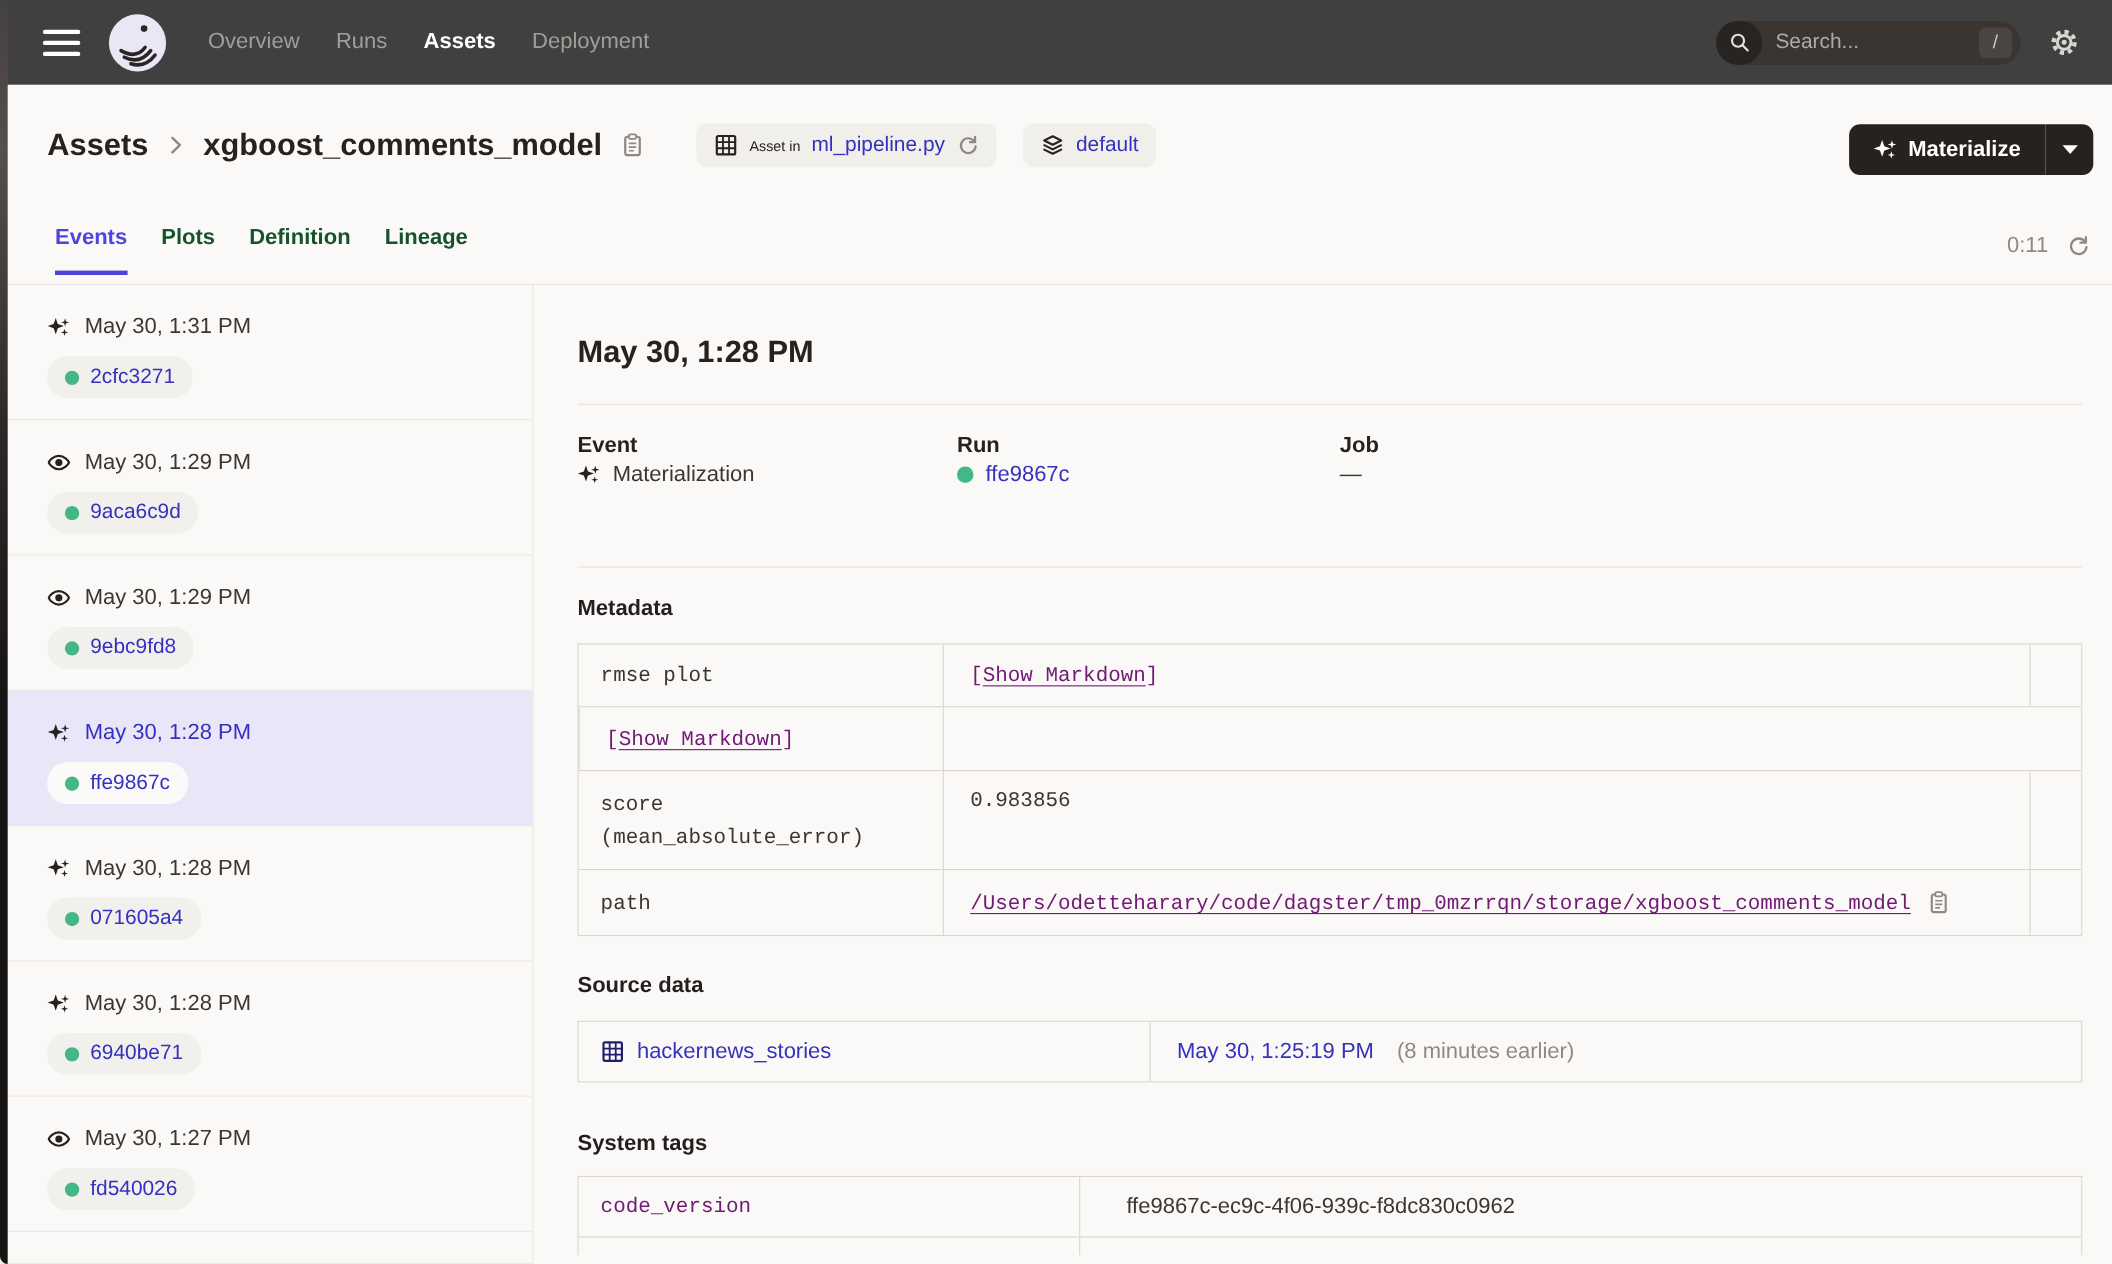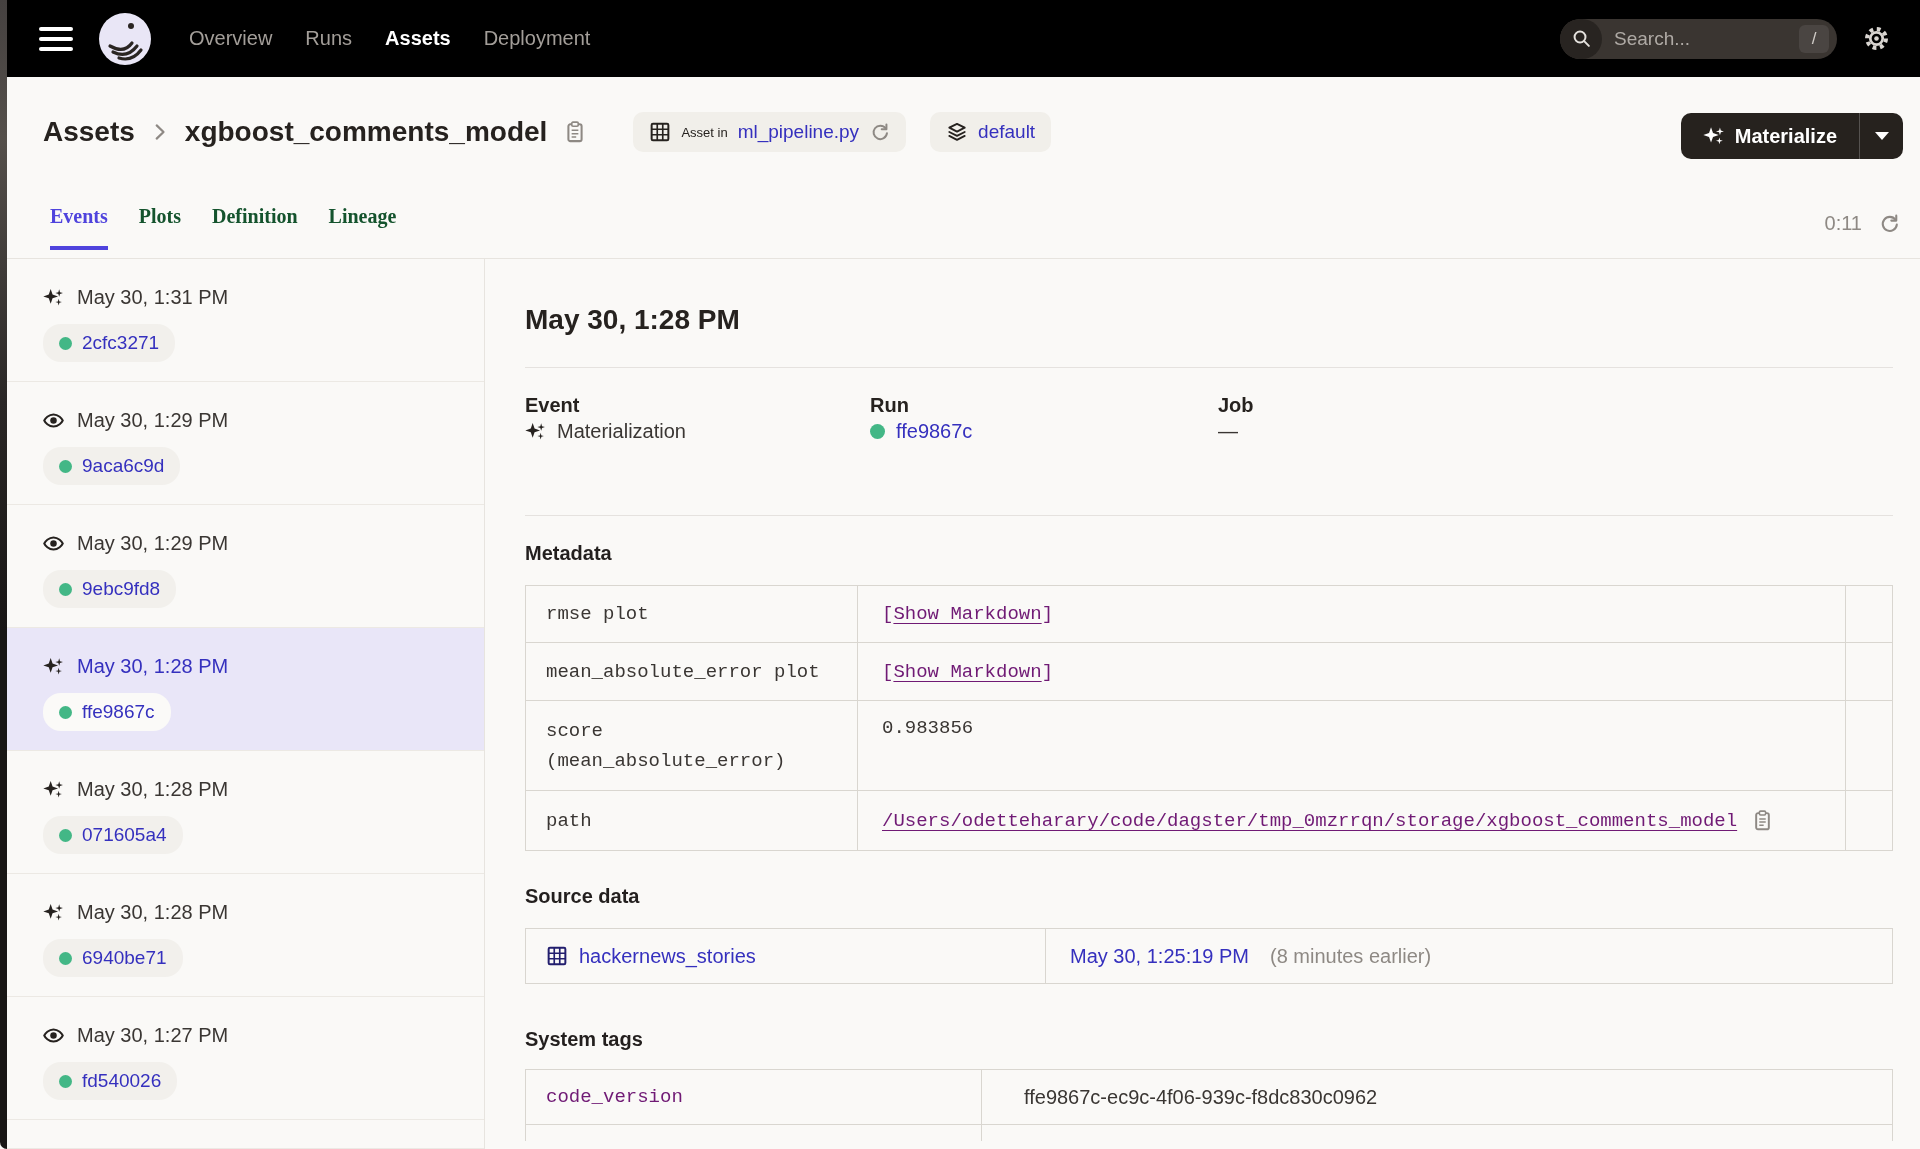--- a/index.html
+++ b/index.html
@@ -13,21 +13,21 @@
   
   .left-strip {
     position:absolute; left:0; top:0; width:7px; height:1149px; z-index:60;
     background:linear-gradient(#454140 0%, #55504B 12%, #2A2726 35%, #181615 55%, #181615 100%);
     border-bottom-left-radius:10px;
   }
 
   
   .topnav {
     position:absolute; left:0; top:0; width:1920px; height:77px;
-    background:#000000; display:flex; align-items:center; z-index:50;
+    background:#404040; display:flex; align-items:center; z-index:50;
   }
   .hamburger { margin-left:39px; width:34px; display:flex; flex-direction:column; gap:6px; cursor:pointer; }
   .hamburger i { display:block; height:4px; background:#FFFFFF; border-radius:2px; }
   .logo { margin-left:24px; width:56px; height:56px; }
   .navlinks { display:flex; align-items:center; margin-left:36px; gap:33px; }
   .navlink { font-size:20px; color:#A39E99; cursor:pointer; }
   .navlink.active { color:#FFFFFF; font-weight:700; }
   .nav-spacer { flex:1; }
   .searchpill {
     width:277px; height:40px; border-radius:20px; background:#3A3531;
@@ -64,21 +64,21 @@
     position:absolute; right:17px; top:36px; height:46px; border-radius:10px; background:#26221E;
     display:flex; align-items:stretch; color:#FFF; cursor:pointer; overflow:hidden;
   }
   .mat-main { display:flex; align-items:center; gap:10px; padding:0 22px; font-size:20px; font-weight:600; }
   .mat-caret { width:44px; display:flex; align-items:center; justify-content:center;
     border-left:1px solid rgba(255,255,255,0.22); }
   .caret-down { width:0; height:0; border-left:7px solid transparent; border-right:7px solid transparent;
     border-top:8px solid #FFFFFF; }
 
   
-  .tabs { position:absolute; left:43px; top:128px; display:flex; gap:31px;font-family:Liberation Serif, serif; }
+  .tabs { position:absolute; left:43px; top:128px; display:flex; gap:31px; }
   .tab { font-size:20px; font-weight:600; color:#14532d; padding-bottom:18px; cursor:pointer;
     border-bottom:4px solid transparent; }
   .tab.active { color:#4F43DD; border-bottom-color:#4F43DD; }
   .tabs-border { position:absolute; left:0; top:181px; width:1913px; height:1px; background:#E7E4DF; }
   .timer-box { position:absolute; right:20px; top:135px; display:flex; align-items:center; gap:16px; color:#8E8984; }
   .timer-text { font-size:20px; }
 
   
   .sidebar { position:absolute; left:7px; top:259px; width:478px; height:890px;
     background:#FAF9F7; border-right:1px solid #E7E4DF; }
@@ -413,23 +413,20 @@
     <div class="mrow h56">
       <div class="mcell">
           <span class="mlabel">rmse plot</span>
         </div>
       <div class="mcell val">
           <span class="mvalue md-link"><span>[</span><u>Show Markdown</u><span>]</span></span>
         </div>
       <div class="mcell end"></div>
     </div>
     <div class="mrow h57">
-      <div class="mcell">
-          <span class="mlabel">mean_absolute_error plot</span>
-        </div>
       <div class="mcell val">
           <span class="mvalue md-link"><span>[</span><u>Show Markdown</u><span>]</span></span>
         </div>
       <div class="mcell end"></div>
     </div>
     <div class="mrow h90">
       <div class="mcell">
           <span class="mlabel">score (mean_absolute_error)</span>
         </div>
       <div class="mcell val" style="align-items:flex-start; padding-top:16px;">

